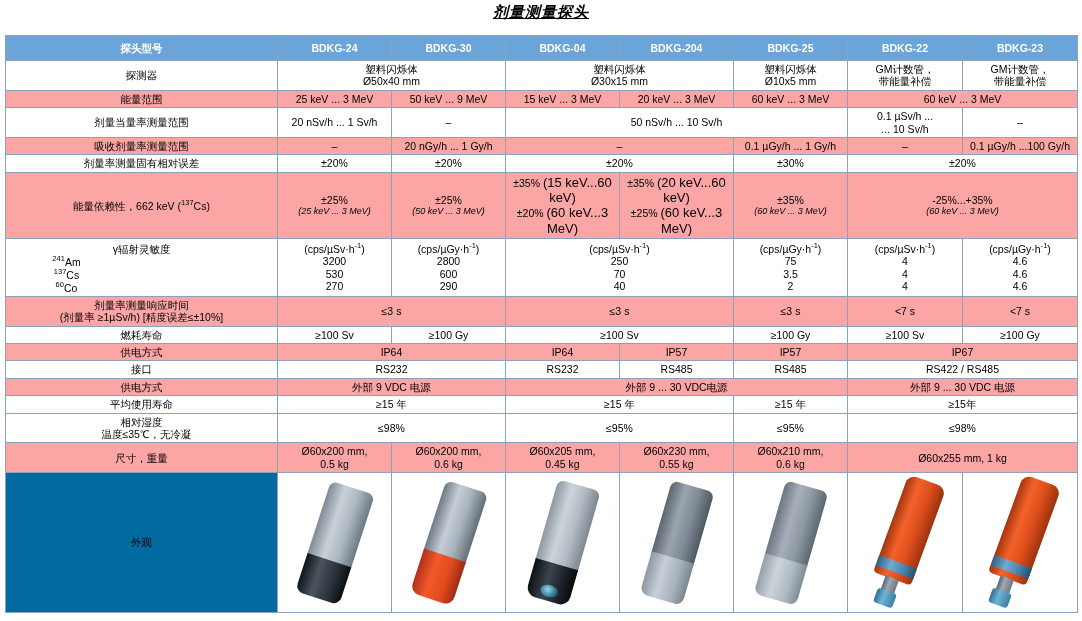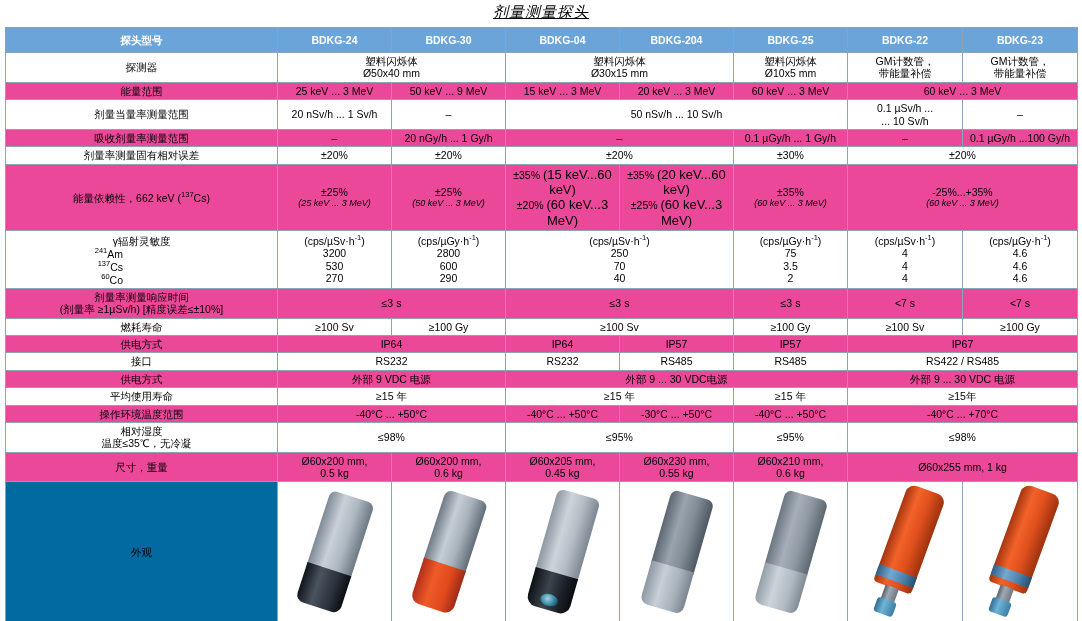--- a/index.html
+++ b/index.html
@@ -17,30 +17,30 @@
   }
   .page {
     position: relative;
     width: 1082px;
     height: 621px;
     box-sizing: border-box;
   }
   .doc-title {
     text-align: center;
     font-size: 15px;
-    font-weight: normal;
+    font-weight: bold;
     font-style: italic;
     text-decoration: underline;
     padding: 3px 0 5px 0;
     letter-spacing: 1px;
   }
   table.spec {
     border-collapse: collapse;
     width: 1072px;
-    margin: 0 5px;
+    margin: 8px 5px;
     table-layout: fixed;
     padding-left: 36px;
   }
   table.spec td, table.spec th {
     border: 1px solid #8aa3b8;
     padding: 2px 4px;
     vertical-align: middle;
     text-align: center;
     font-size: 10.5px;
     line-height: 1.18;
@@ -54,21 +54,21 @@
   }
   thead th.rowhead {
     text-align: center;
   }
   td.rowlabel {
     text-align: left;
     padding-left: 5px;
     font-size: 10.5px;
   }
   tr.alt td {
-    background: #ec4899;
+    background: #fca5a5;
   }
   .sub {
     font-size: 7.5px;
     vertical-align: super;
   }
   .small {
     font-size: 13px;
   }
   .tiny {
     font-size: 9px;
@@ -257,21 +257,21 @@
         </td>
         <td colspan="2">
           <div>-25%...+35%</div>
           <div class="tiny">(60 keV ... 3 MeV)</div>
         </td>
       </tr>
 
       <tr>
         <td class="rowlabel" style="vertical-align:top;padding-top:4px">
           <div>γ辐射灵敏度</div>
-          <div style="text-align:right;padding-right:150px">
+          <div style="padding-right:150px">
             <div><span class="sub">241</span>Am</div>
             <div><span class="sub">137</span>Cs</div>
             <div><span class="sub">60</span>Co</div>
           </div>
         </td>
         <td>
           <div><span>(cps/µSv·h</span><span class="sub">-1</span>)</div>
           <div>3200</div>
           <div>530</div>
           <div>270</div>
@@ -356,28 +356,20 @@
       </tr>
 
       <tr>
         <td class="rowlabel">平均使用寿命</td>
         <td colspan="2">≥15 年</td>
         <td colspan="2">≥15 年</td>
         <td>≥15 年</td>
         <td colspan="2">≥15年</td>
       </tr>
 
-      <tr class="alt">
-        <td class="rowlabel">操作环境温度范围</td>
-        <td colspan="2">-40°C ... +50°C</td>
-        <td>-40°C ... +50°C</td>
-        <td>-30°C ... +50°C</td>
-        <td>-40°C ... +50°C</td>
-        <td colspan="2">-40°C ... +70°C</td>
-      </tr>
 
       <tr>
         <td class="rowlabel">
           <div>相对湿度</div>
           <div style="padding-left:10px">温度≤35℃，无冷凝</div>
         </td>
         <td colspan="2">≤98%</td>
         <td colspan="2">≤95%</td>
         <td>≤95%</td>
         <td colspan="2">≤98%</td>

